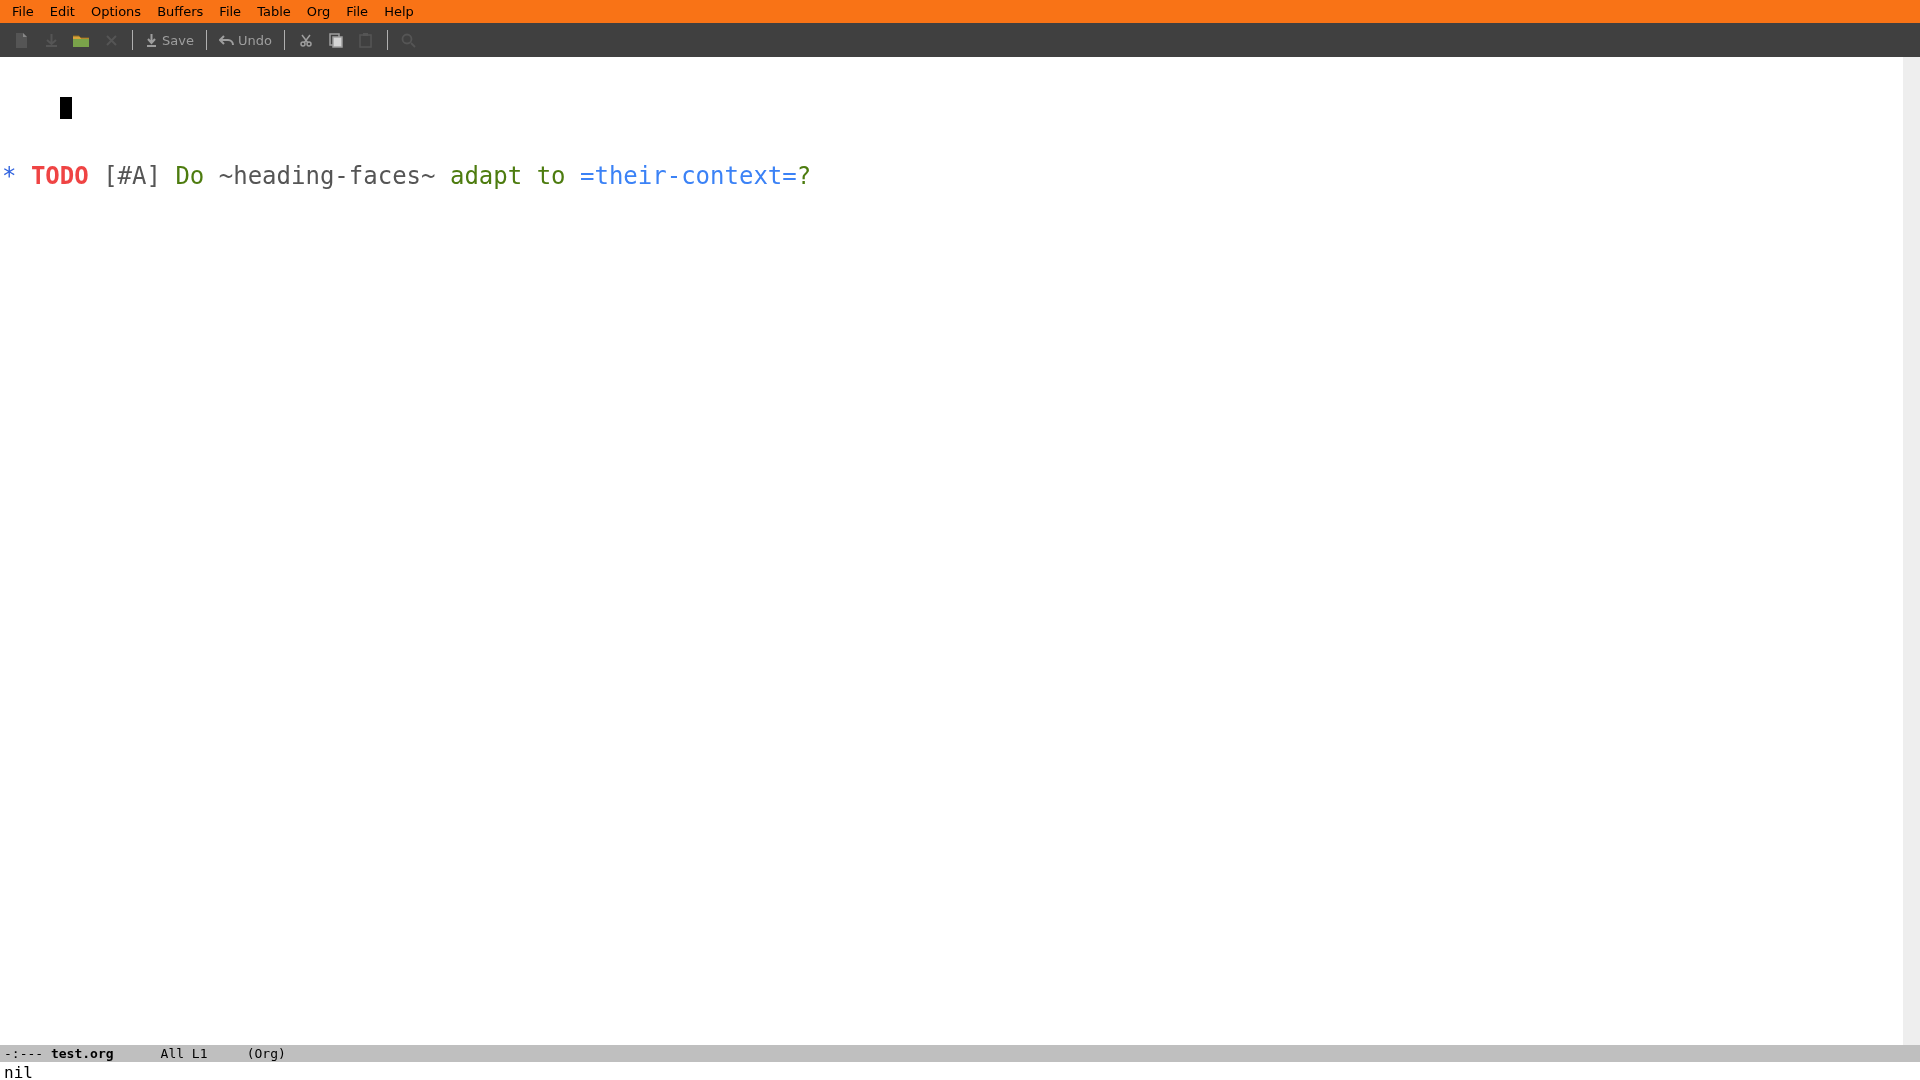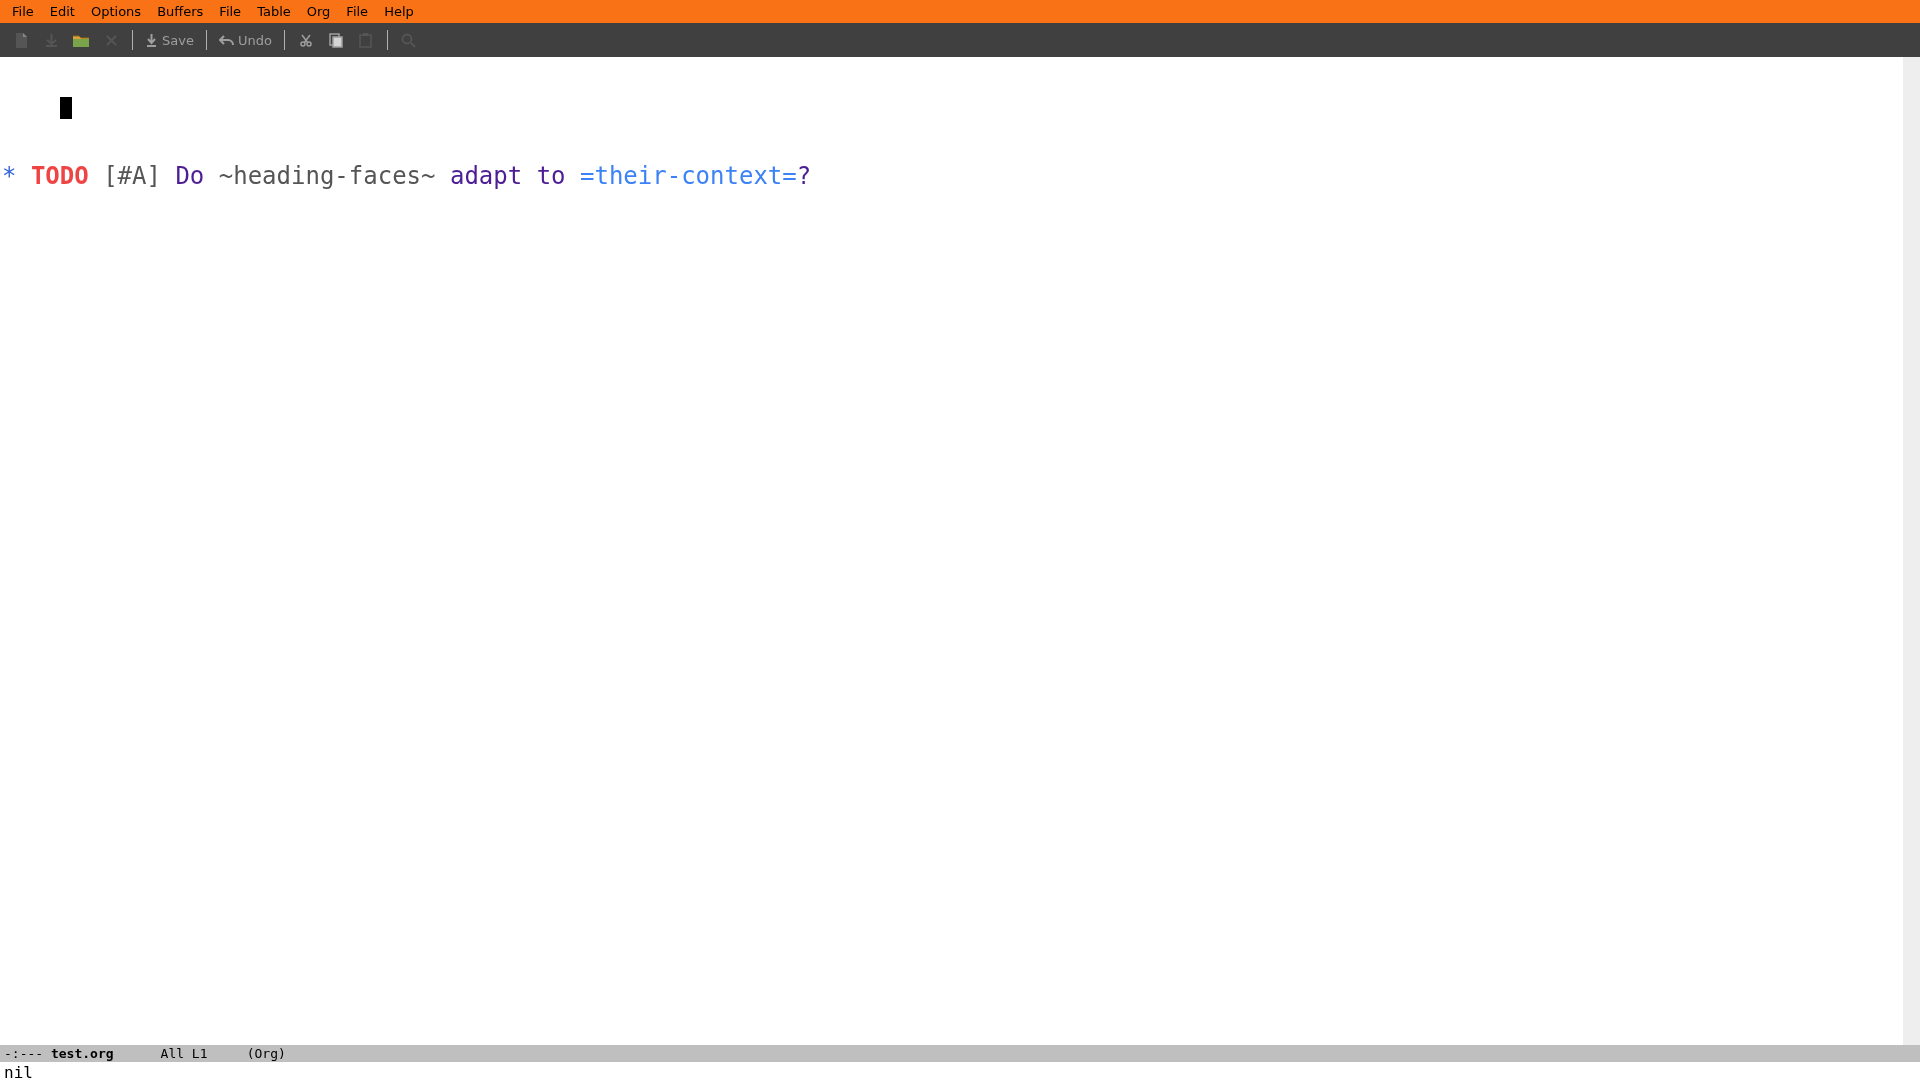--- a/index.html
+++ b/index.html
@@ -75,21 +75,21 @@
     background: #000;
     vertical-align: text-bottom;
     margin-top: 2px;
   }
   .org-line {
     margin-top: 6px;
   }
   .org-star { color: #3264df; }
   .org-todo { color: #ef4444; font-weight: bold; }
   .org-priority { color: #555; }
-  .org-head-text { color: #4c1d95; }
+  .org-head-text { color: #4d7c0f; }
   .org-code { color: #555; }
   .org-verbatim { color: #3b82f6; }
 
   .right-scroll {
     width: 17px;
     background: #eeeeee;
   }
 
   
   .modeline {

